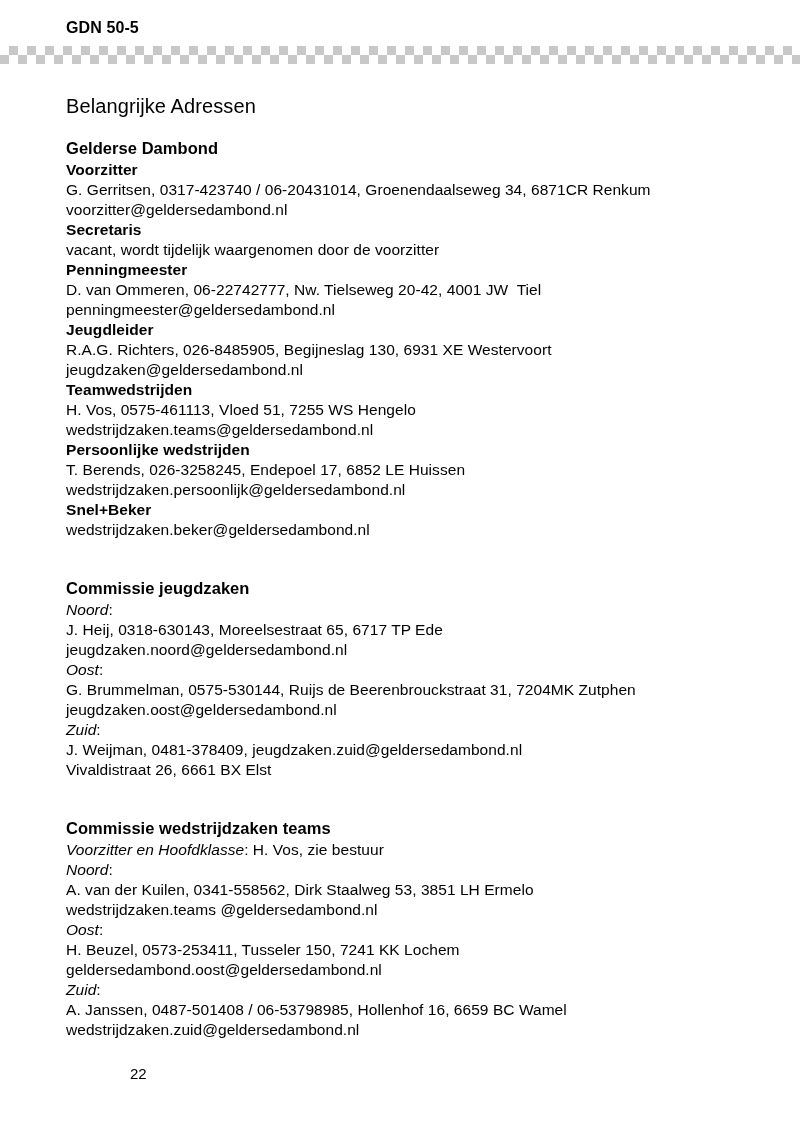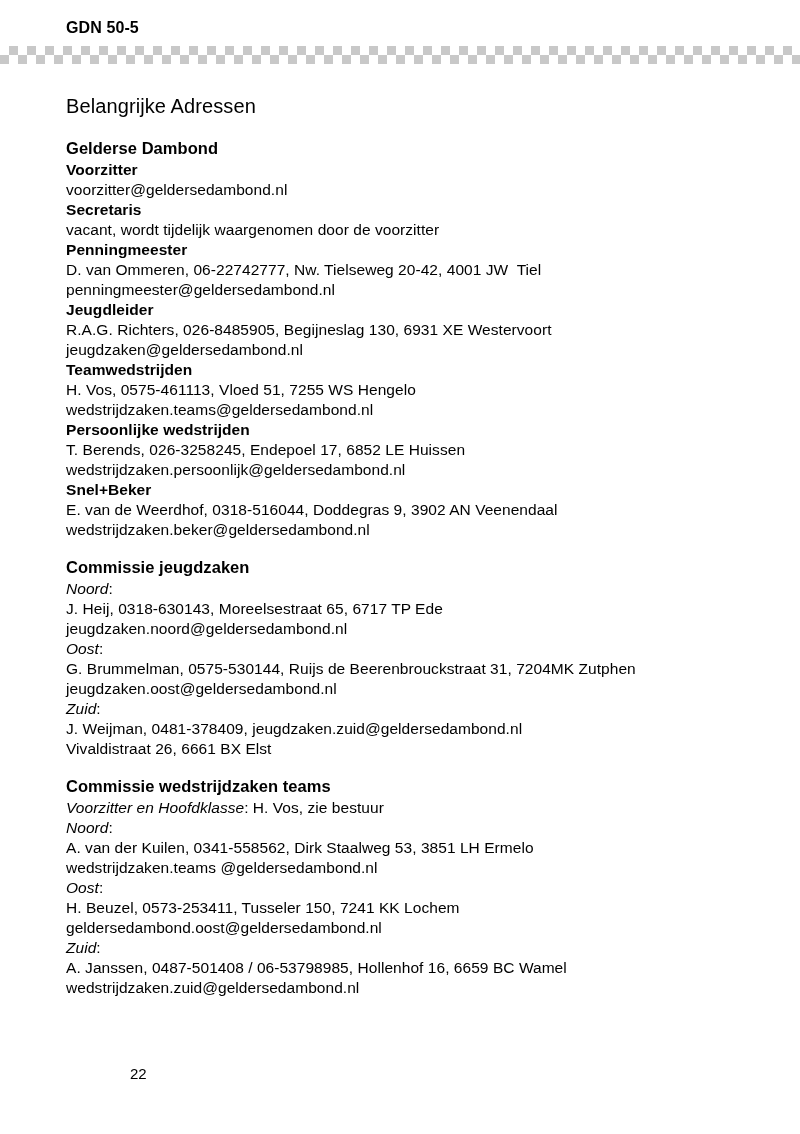--- a/index.html
+++ b/index.html
@@ -60,21 +60,21 @@
     font-weight: normal;
     line-height: 26px;
     margin: 0 0 18px 0;
     letter-spacing: 0.1px;
   }
 
   .section {
     margin: 0 0 0 0;
   }
   .section + .section {
-    margin-top: 16px;
+    margin-top: 37px;
   }
 
   .section-heading {
     font-size: 16.5px;
     font-weight: bold;
     line-height: 22px;
     margin: 0 0 1px 0;
     letter-spacing: 0.05px;
   }
 
@@ -124,37 +124,37 @@
 
   <div class="checker-band"></div>
 
   <div class="content">
     <h1 class="doc-title">Belangrijke Adressen</h1>
 
     <div id="sections-root">
         <div class="section">
           <div class="section-heading">Gelderse Dambond</div>
           <div class="role">Voorzitter</div>
+          <div class="line">G. Gerritsen, 0317-423740 / 06-20431014, Groenendaalseweg 34, 6871CR Renkum</div>
           <div class="line">voorzitter@geldersedambond.nl</div>
           <div class="role">Secretaris</div>
           <div class="line">vacant, wordt tijdelijk waargenomen door de voorzitter</div>
           <div class="role">Penningmeester</div>
           <div class="line">D. van Ommeren, 06-22742777, Nw. Tielseweg 20-42, 4001 JW  Tiel</div>
           <div class="line">penningmeester@geldersedambond.nl</div>
           <div class="role">Jeugdleider</div>
           <div class="line">R.A.G. Richters, 026-8485905, Begijneslag 130, 6931 XE Westervoort</div>
           <div class="line">jeugdzaken@geldersedambond.nl</div>
           <div class="role">Teamwedstrijden</div>
           <div class="line">H. Vos, 0575-461113, Vloed 51, 7255 WS Hengelo</div>
           <div class="line">wedstrijdzaken.teams@geldersedambond.nl</div>
           <div class="role">Persoonlijke wedstrijden</div>
           <div class="line">T. Berends, 026-3258245, Endepoel 17, 6852 LE Huissen</div>
           <div class="line">wedstrijdzaken.persoonlijk@geldersedambond.nl</div>
           <div class="role">Snel+Beker</div>
-          <div class="line">E. van de Weerdhof, 0318-516044, Doddegras 9, 3902 AN Veenendaal</div>
           <div class="line">wedstrijdzaken.beker@geldersedambond.nl</div>
         </div>
         <div class="section">
           <div class="section-heading">Commissie jeugdzaken</div>
           <div class="label-italic"><span class="it">Noord</span><span>:</span></div>
           <div class="line">J. Heij, 0318-630143, Moreelsestraat 65, 6717 TP Ede</div>
           <div class="line">jeugdzaken.noord@geldersedambond.nl</div>
           <div class="label-italic"><span class="it">Oost</span><span>:</span></div>
           <div class="line">G. Brummelman, 0575-530144, Ruijs de Beerenbrouckstraat 31, 7204MK Zutphen</div>
           <div class="line">jeugdzaken.oost@geldersedambond.nl</div>

